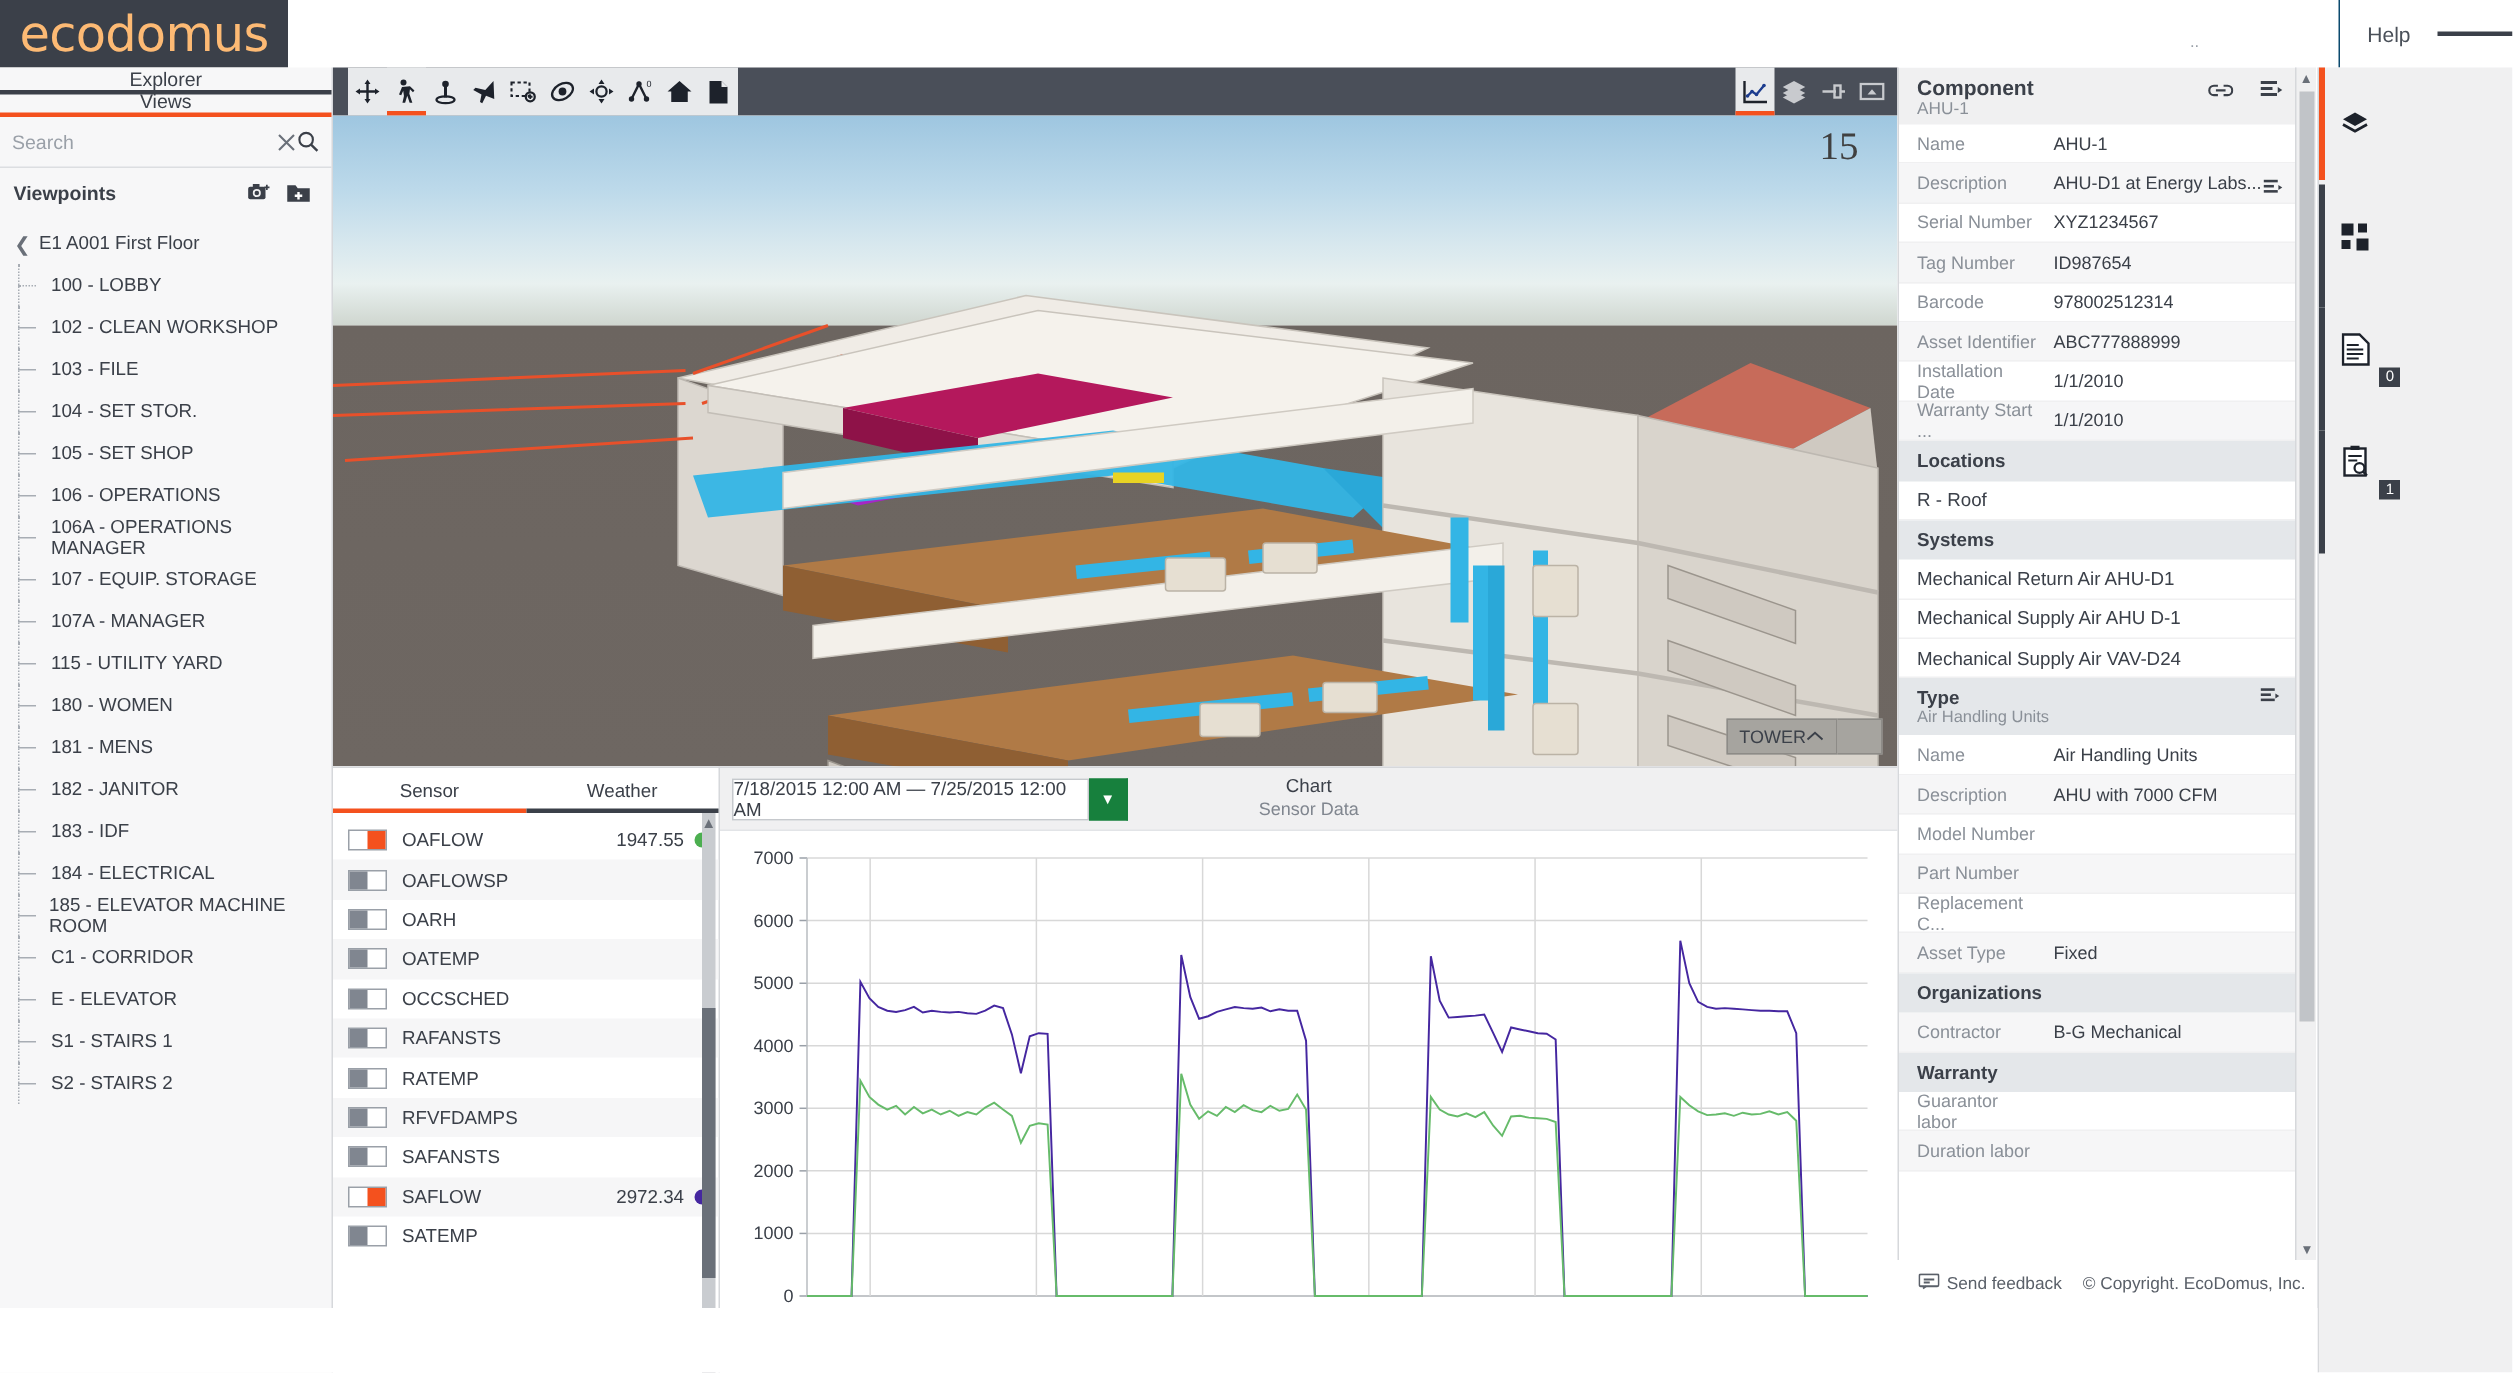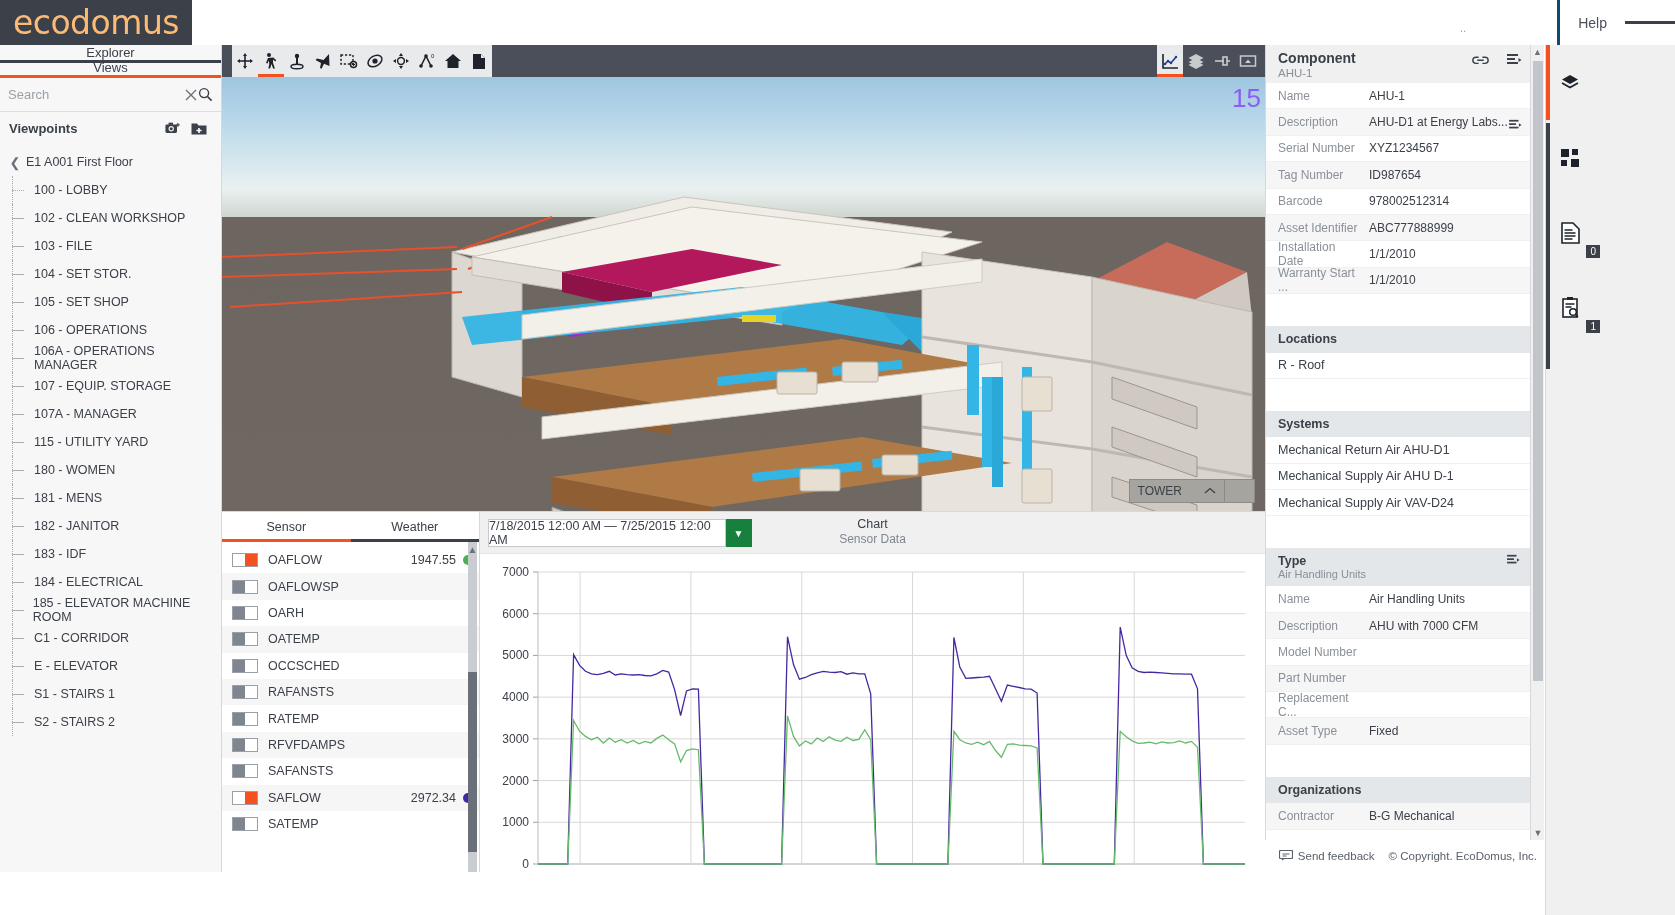--- a/index.html
+++ b/index.html
@@ -18,21 +18,21 @@
     position: absolute; left: 0; top: 0; width: 192px; height: 45px;
     background: #3b4049; display: flex; align-items: center; justify-content: center;
   }
   .logo-text {
     color: #fdba74; font-size: 33px; letter-spacing: -0.5px; font-weight: 400;
     font-family: "DejaVu Sans", sans-serif;
   }
   .header-right { position: absolute; right: 0; top: 0; height: 45px; display: flex; align-items: center; }
   .help-link {
     color: #4a5059; font-size: 14px; padding: 0 18px; height: 45px;
-    display: flex; align-items: center; border-left: 3px solid #0c4a6e; cursor: pointer;
+    display: flex; align-items: center; border-left: 1px solid #0c4a6e; cursor: pointer;
   }
   .hamburger { width: 50px; height: 45px; display:flex; align-items:center; justify-content:center; cursor:pointer; }
   .hamburger span { display:block; width: 22px; height: 3px; background: #3b4049; margin: 2px 0; }
   .header-dots { position:absolute; left: 1460px; top: 22px; color:#9aa0a8; font-size: 11px; }
 
   
   .sidebar { position: absolute; left: 0; top: 45px; width: 222px; height: 870px; background: #f7f7f8; border-right: 1px solid #d6d8db; }
   .tabs { display: flex; height: 33px; border-bottom: 3px solid transparent; position: relative; flex-direction: column; }
   .tab { flex: 1; display: flex; align-items: center; justify-content: center; font-size: 13px; color: #3b4049; cursor: pointer; position: relative; height: 33px; }
   .tab::after { content:''; position: absolute; left:0; right:0; bottom:-3px; height: 3px; }
@@ -62,23 +62,23 @@
   .viewer-toolbar { position:absolute; left:0; top:0; width: 1043px; height: 32px; background: #4a4f59; display:flex; align-items:center; }
   .tb-group { display:flex; align-items:center; height: 32px; }
   .tb-btn { width: 26px; height: 32px; display:flex; align-items:center; justify-content:center; cursor:pointer; position:relative; }
   .tb-btn.sel { background: #e8eaec; }
   .tb-btn.sel::after { content:''; position:absolute; left:0; right:0; bottom:0; height:3px; background:#f4511e; }
   .tb-spacer { flex: 1; }
   .scene { position:absolute; left:0; top:32px; width: 1043px; height: 434px; overflow:hidden; }
   .sky { position:absolute; left:0; top:0; width:100%; height: 140px;
     background: linear-gradient(180deg,#9ec6e0 0%, #bcd9ea 35%, #d6e7ee 60%, #e9f1f0 80%, #cfd6cf 100%); }
   .ground { position:absolute; left:0; top:140px; width:100%; height: 294px; background: linear-gradient(180deg,#6c6560 0%, #6e6762 100%); }
-  .frame-num { position:absolute; right: 4px; top: 6px; color:#8b5cf6; font-size: 26px; font-family:Liberation Sans, sans-serif; }
+  .frame-num { position:absolute; right: 26px; top: 6px; color:#404040; font-size: 26px; font-family:Liberation Serif, serif; }
   .tower-ctl { position:absolute; right: 10px; bottom: 8px; display:flex; height: 24px; }
-  .tower-main { background: #a6a49f; border:1px solid #8d8b87; display:flex; align-items:center; padding: 0 8px; gap: 22px; font-size: 12px; color:#3b4049; cursor:pointer; }
+  .tower-main { background: #a6a49f; border:1px solid #8d8b87; display:flex; align-items:center; padding: 0 8px; font-size: 12px; color:#3b4049; cursor:pointer; }
   .tower-side { background: #a6a49f; border:1px solid #8d8b87; border-left:none; width: 30px; cursor:pointer; }
 
   
   .bldg { position:absolute; left:0; top:0; width: 1043px; height: 434px; }
 
   
   .sensor-panel { position:absolute; left: 222px; top: 511px; width: 258px; height: 404px; background:#fff; border-right:1px solid #d6d8db; border-top:1px solid #d6d8db; }
   .s-tabs { display:flex; height: 30px; }
   .s-tab { flex:1; display:flex; align-items:center; justify-content:center; font-size: 12.5px; color:#3b4049; position:relative; cursor:pointer; }
   .s-tab::after { content:''; position:absolute; left:0; right:0; bottom:0; height:3px; }
@@ -112,21 +112,21 @@
   .chart-svg { position:absolute; left:0; top:0; }
   .props-panel { position:absolute; left: 1265px; top: 45px; width: 265px; height: 795px; background:#fff; border-left:1px solid #d6d8db; overflow:hidden; }
   .props-title-bar { height: 38px; background:#f0f0f1; display:flex; align-items:flex-start; padding: 5px 8px 0 12px; position:relative; }
   .props-title { font-size: 14px; font-weight:bold; color:#3b4049; }
   .props-subtitle { font-size: 11.5px; color:#8a9098; margin-top: 1px; }
   .props-title-icons { position:absolute; right: 8px; top: 8px; display:flex; gap: 18px; }
   .prow { display:flex; height: 26.4px; align-items:center; font-size: 12px; border-bottom: 1px solid #f0f0f1; }
   .prow .k { width: 95px; padding-left: 12px; color:#8a9098; flex:none; }
   .prow .v { flex: 1; padding-left: 8px; color:#3b4049; position:relative; }
   .prow.shade { background: #f6f6f7; }
-  .psection { height: 26.4px; display:flex; align-items:center; padding-left: 12px; background:#e4e7ea; font-size: 12.5px; font-weight:bold; color:#3b4049; position:relative;margin-top:32px; }
+  .psection { height: 26.4px; display:flex; align-items:center; padding-left: 12px; background:#e4e7ea; font-size: 12.5px; font-weight:bold; color:#3b4049; position:relative; }
   .psection .sec-icon { position:absolute; right: 10px; top: 6px; }
   .psection.two { height: 38px; flex-direction: column; align-items:flex-start; justify-content:center; }
   .psection.two .sub { font-size: 11px; font-weight: normal; color:#8a9098; }
   .plist { height: 26.4px; display:flex; align-items:center; padding-left: 12px; font-size: 12.5px; color:#3b4049; border-bottom:1px solid #f0f0f1; cursor:pointer; }
   .row-icon { position:absolute; right: 8px; top: 4px; }
 
   .props-scroll { position:absolute; left: 1530px; top: 45px; width: 14px; height: 795px; background:#f0f0f1; border-left:1px solid #d6d8db; }
   .ps-up, .ps-dn { height: 14px; display:flex; align-items:center; justify-content:center; color:#6a7079; font-size:9px; cursor:pointer; }
   .ps-thumb { position:absolute; left:2px; top: 16px; width: 10px; height: 620px; background:#c1c4c8; cursor:pointer; }
 

